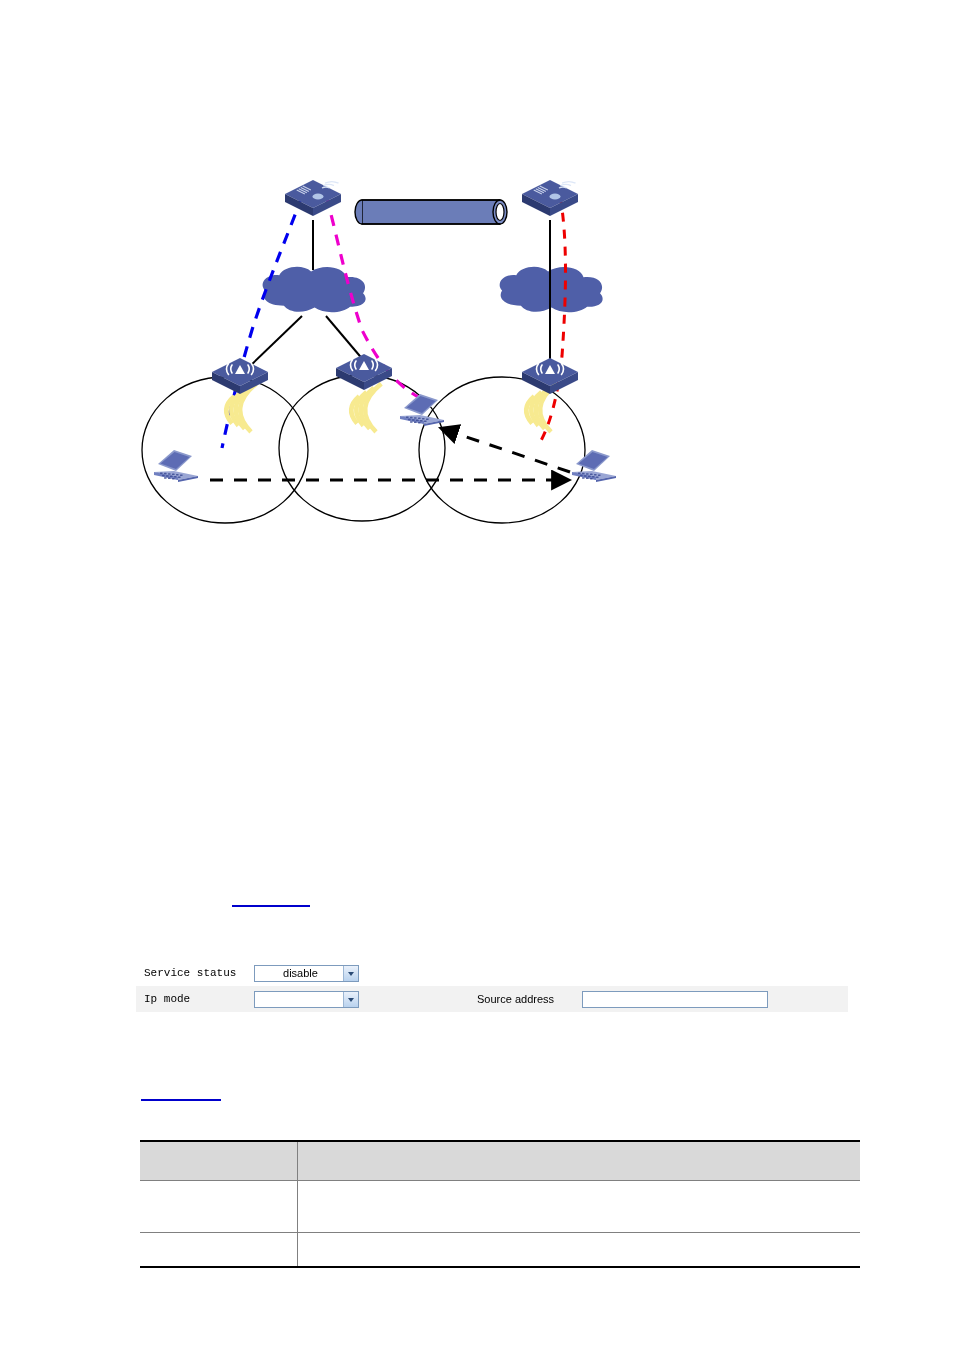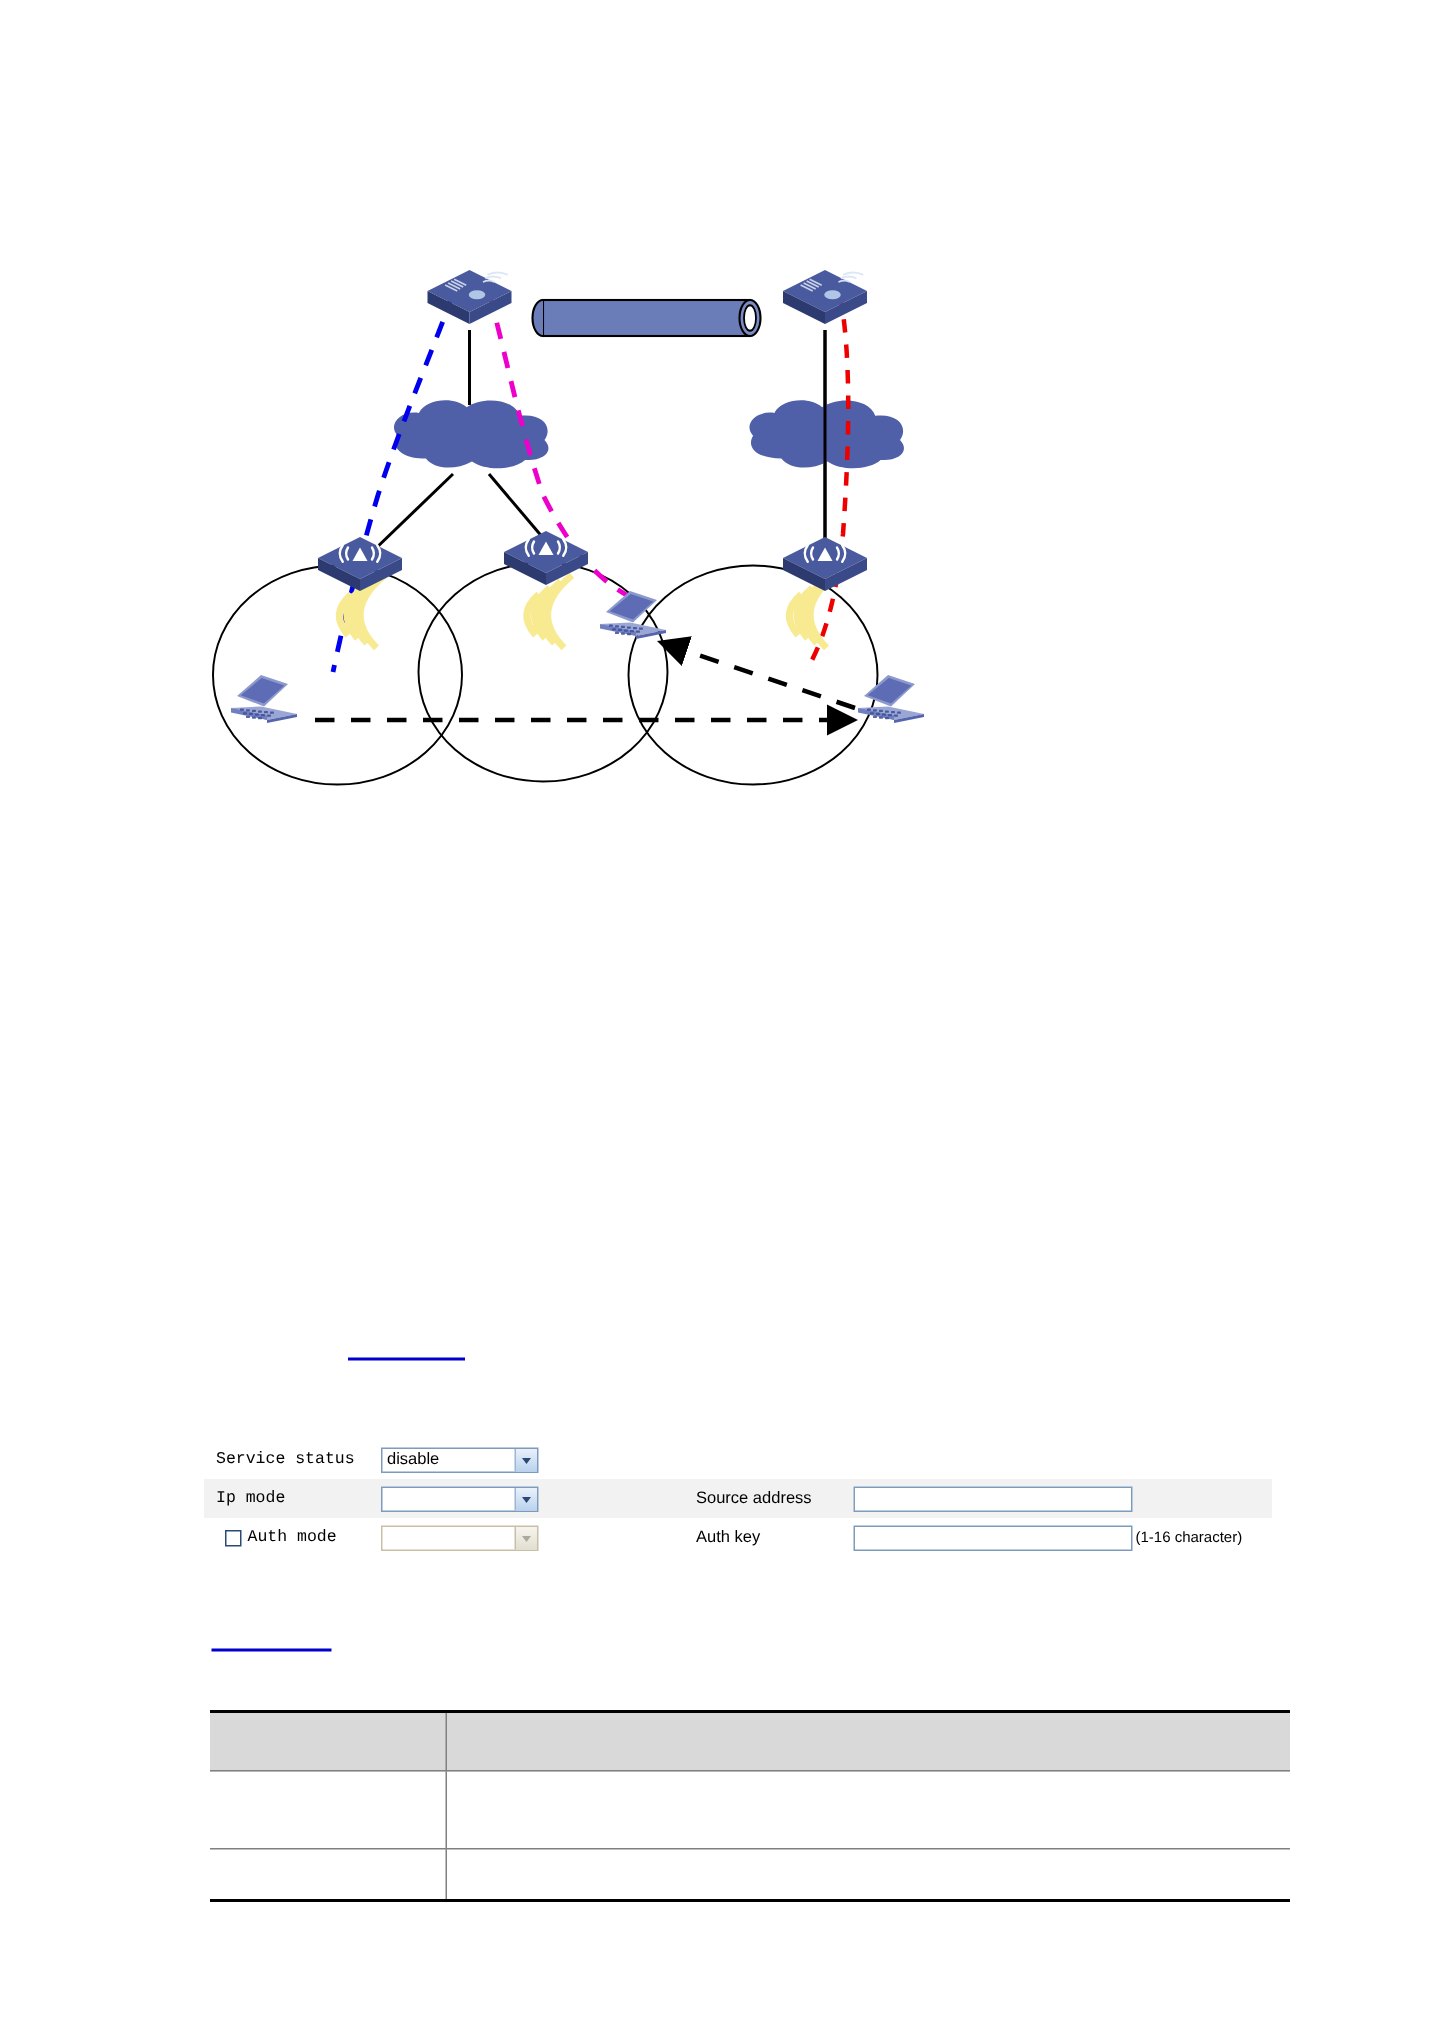--- a/index.html
+++ b/index.html
@@ -80,20 +80,21 @@
   }
   .cell-field {
     width: 210px;
     box-sizing: border-box;
   }
   .cell-label-2 {
     width: 105px;
     box-sizing: border-box;
     font-size: 11px;
     white-space: nowrap;
+    margin-left: 13px;
   }
   .cell-field-2 {
     box-sizing: border-box;
     display: flex;
     align-items: center;
   }
 
   
   .ui-select {
     position: relative;
@@ -106,20 +107,21 @@
     align-items: center;
   }
   .ui-select .sel-value {
     padding-left: 3px;
     font-size: 11px;
     line-height: 15px;
     color: #000;
     flex: 1;
     overflow: hidden;
     white-space: nowrap;
+    text-align: center;
   }
   .ui-select .sel-arrow {
     width: 15px;
     height: 15px;
     background: linear-gradient(#eaf1fb, #b9d2ee);
     border-left: 1px solid #9cb6d4;
     box-sizing: border-box;
     position: relative;
   }
   .ui-select .sel-arrow::after {
@@ -395,37 +397,20 @@
         <span class="sel-value"></span>
         <span class="sel-arrow"></span>
       </div>
     </div>
     <div class="cell-label-2">Source address</div>
     <div class="cell-field-2">
       <input id="input-source-address" class="ui-text" type="text" value="" style="">
     </div>
   </div>
 
-  <div class="form-row">
-    <div class="cell-label" style="padding-left:14px;">
-      <span class="ui-check"></span>
-      <span>Auth mode</span>
-    </div>
-    <div class="cell-field">
-      <div class="ui-select disabled">
-        <span class="sel-value"></span>
-        <span class="sel-arrow"></span>
-      </div>
-    </div>
-    <div class="cell-label-2">Auth key</div>
-    <div class="cell-field-2">
-      <input id="input-auth-key" class="ui-text" type="text" value="" style="">
-      <span class="field-hint">(1-16 character)</span>
-    </div>
-  </div>
 </div>
 
 <table id="desc-table">
   <thead>
     <tr>
       <td class="col-a"></td>
       <td></td>
     </tr>
   </thead>
   <tbody>

